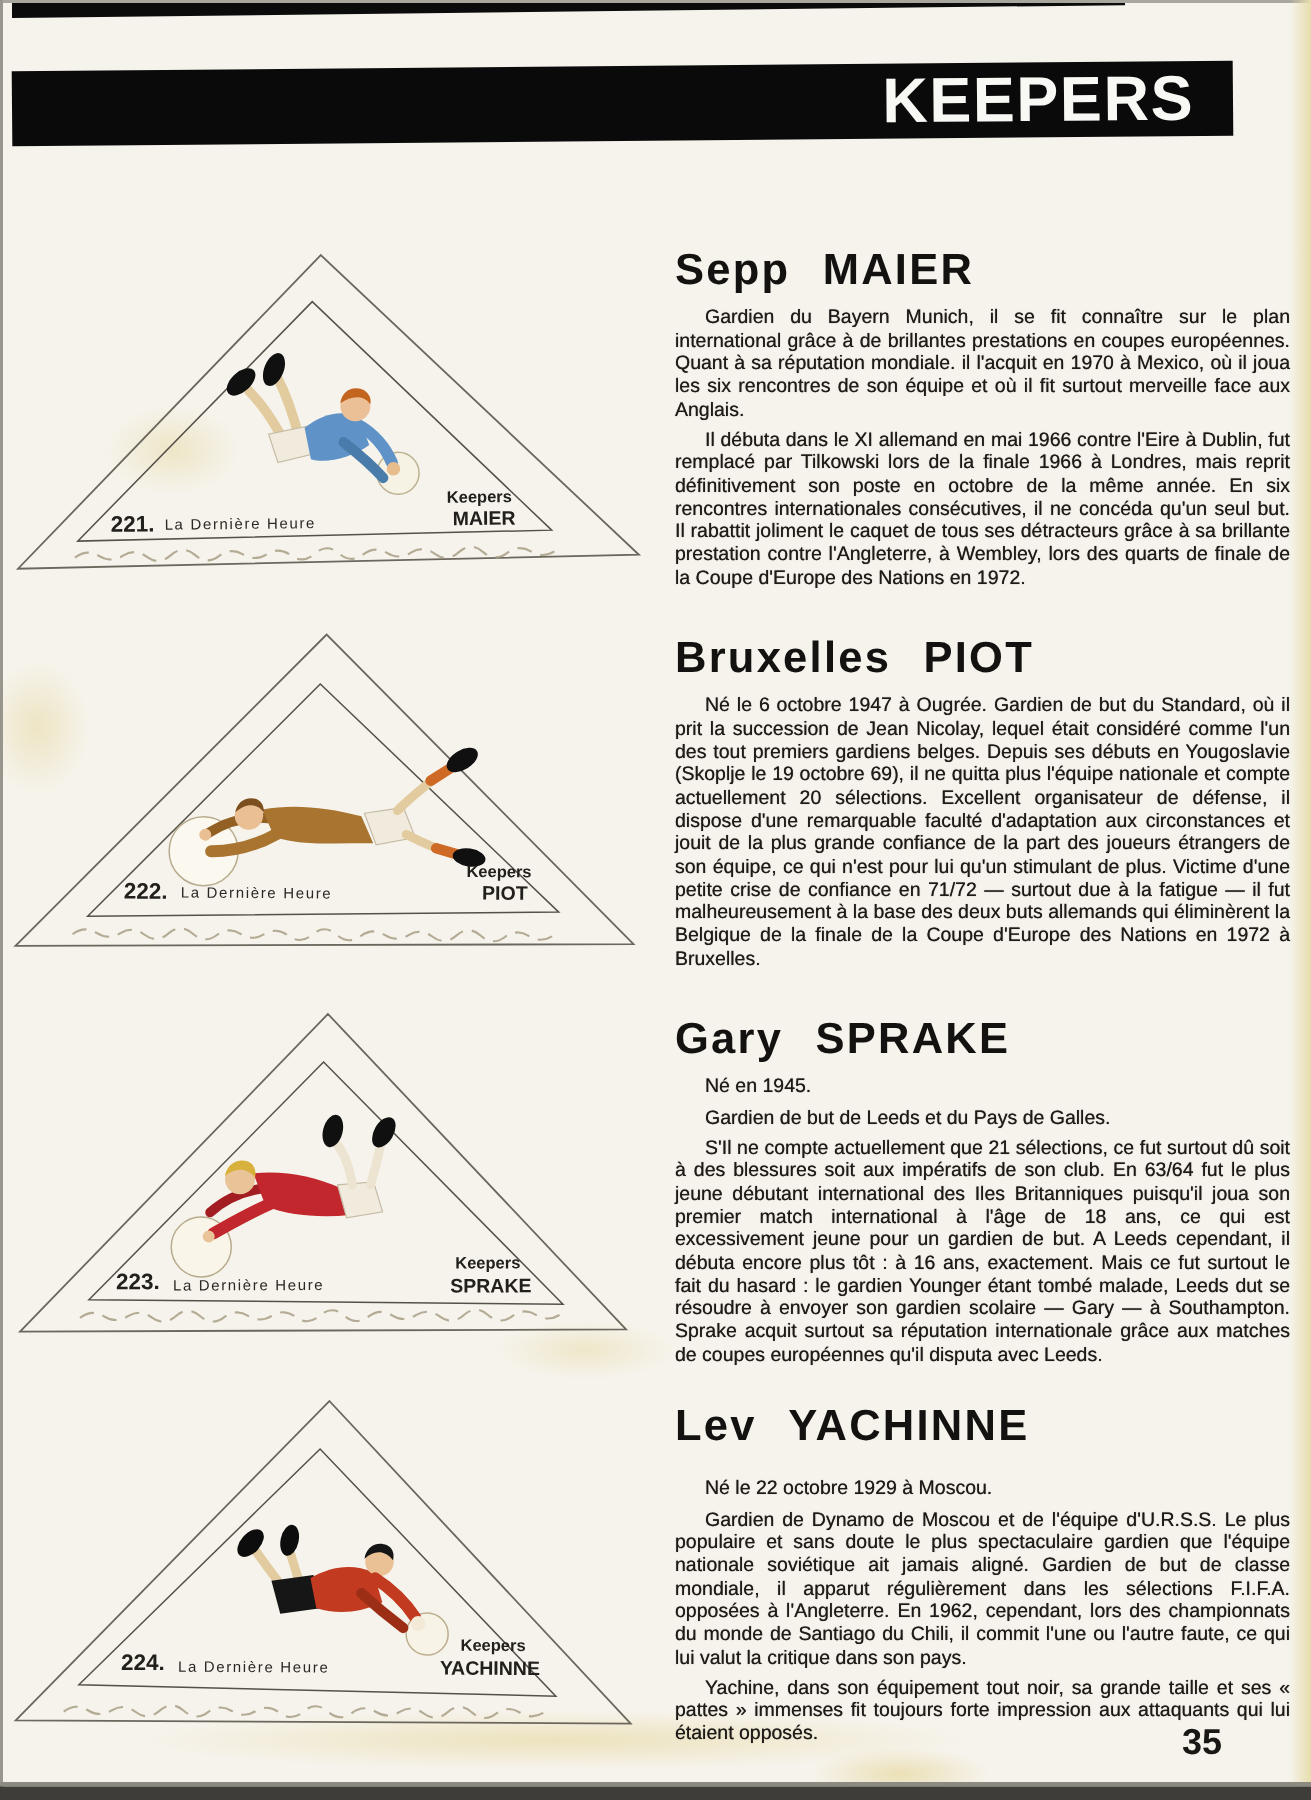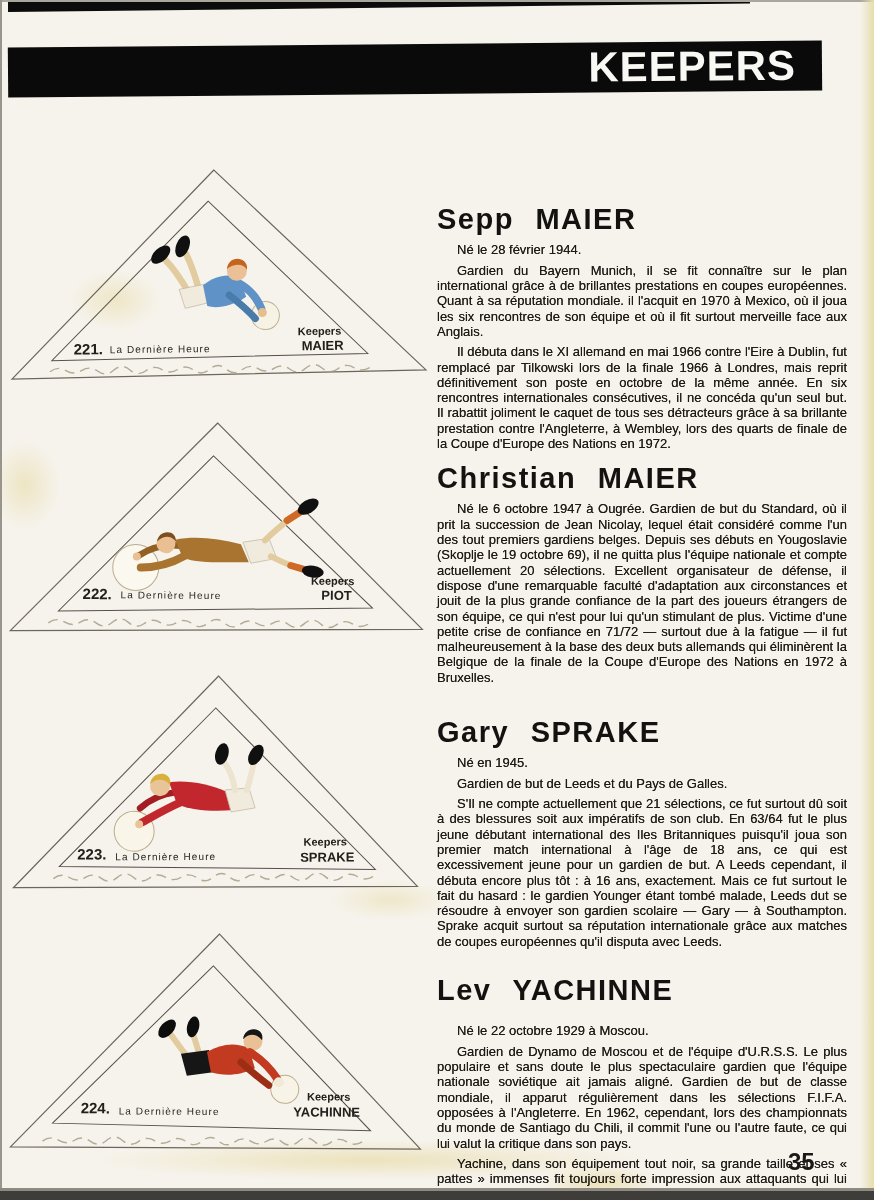--- a/index.html
+++ b/index.html
@@ -29,21 +29,21 @@
     position:absolute;left:8px;top:44px;width:814px;height:50px;background:#0a0a0a;
     transform:rotate(-0.5deg);
     display:flex;align-items:center;justify-content:flex-end;
   }
   .banner .title{
     color:#f8f8f5;font-size:42px;font-weight:700;letter-spacing:1px;
     padding-right:26px;line-height:1;
   }
 
   
-  .section{position:absolute;left:437px;width:410px;margin-top:39px;}
+  .section{position:absolute;left:450px;width:410px;}
   .sec-title{
     font-size:29px;font-weight:700;letter-spacing:1.5px;word-spacing:12px;
     color:#141210;margin:0 0 8px 0;line-height:1.05;
   }
   .section p{
     font-size:13px;line-height:15.3px;text-align:justify;text-indent:20px;
     margin:0 0 5px 0;color:#1d1a17;
     text-shadow:0 0 .5px rgba(25,22,18,.85);
   }
   .sec-maier{top:165px;}
@@ -188,27 +188,26 @@
       </g>
       <text class="st-num" x="78" y="188">224.</text>
       <text class="st-imprint" x="116" y="189">La Dernière Heure</text>
       <text class="st-series" x="326" y="174" text-anchor="middle">Keepers</text>
       <text class="st-player" x="324" y="190" text-anchor="middle">YACHINNE</text>
     </svg>
   </div>
 
   <div class="section sec-maier">
     <h2 class="sec-title">Sepp MAIER</h2>
-    <p>Né le 28 février 1944.</p>
     <p>Gardien du Bayern Munich, il se fit connaître sur le plan international grâce à de brillantes prestations en coupes européennes. Quant à sa réputation mondiale. il l'acquit en 1970 à Mexico, où il joua les six rencontres de son équipe et où il fit surtout merveille face aux Anglais.</p>
     <p>Il débuta dans le XI allemand en mai 1966 contre l'Eire à Dublin, fut remplacé par Tilkowski lors de la finale 1966 à Londres, mais reprit définitivement son poste en octobre de la même année. En six rencontres internationales consécutives, il ne concéda qu'un seul but. Il rabattit joliment le caquet de tous ses détracteurs grâce à sa brillante prestation contre l'Angleterre, à Wembley, lors des quarts de finale de la Coupe d'Europe des Nations en 1972.</p>
   </div>
 
   <div class="section sec-piot">
-    <h2 class="sec-title">Christian MAIER</h2>
+    <h2 class="sec-title">Bruxelles PIOT</h2>
     <p>Né le 6 octobre 1947 à Ougrée. Gardien de but du Standard, où il prit la succession de Jean Nicolay, lequel était considéré comme l'un des tout premiers gardiens belges. Depuis ses débuts en Yougoslavie (Skoplje le 19 octobre 69), il ne quitta plus l'équipe nationale et compte actuellement 20 sélections. Excellent organisateur de défense, il dispose d'une remarquable faculté d'adaptation aux circonstances et jouit de la plus grande confiance de la part des joueurs étrangers de son équipe, ce qui n'est pour lui qu'un stimulant de plus. Victime d'une petite crise de confiance en 71/72 — surtout due à la fatigue — il fut malheureusement à la base des deux buts allemands qui éliminèrent la Belgique de la finale de la Coupe d'Europe des Nations en 1972 à Bruxelles.</p>
   </div>
 
   <div class="section sec-sprake">
     <h2 class="sec-title">Gary SPRAKE</h2>
     <p>Né en 1945.</p>
     <p>Gardien de but de Leeds et du Pays de Galles.</p>
     <p>S'Il ne compte actuellement que 21 sélections, ce fut surtout dû soit à des blessures soit aux impératifs de son club. En 63/64 fut le plus jeune débutant international des Iles Britanniques puisqu'il joua son premier match international à l'âge de 18 ans, ce qui est excessivement jeune pour un gardien de but. A Leeds cependant, il débuta encore plus tôt : à 16 ans, exactement. Mais ce fut surtout le fait du hasard : le gardien Younger étant tombé malade, Leeds dut se résoudre à envoyer son gardien scolaire — Gary — à Southampton. Sprake acquit surtout sa réputation internationale grâce aux matches de coupes européennes qu'il disputa avec Leeds.</p>
   </div>
 

